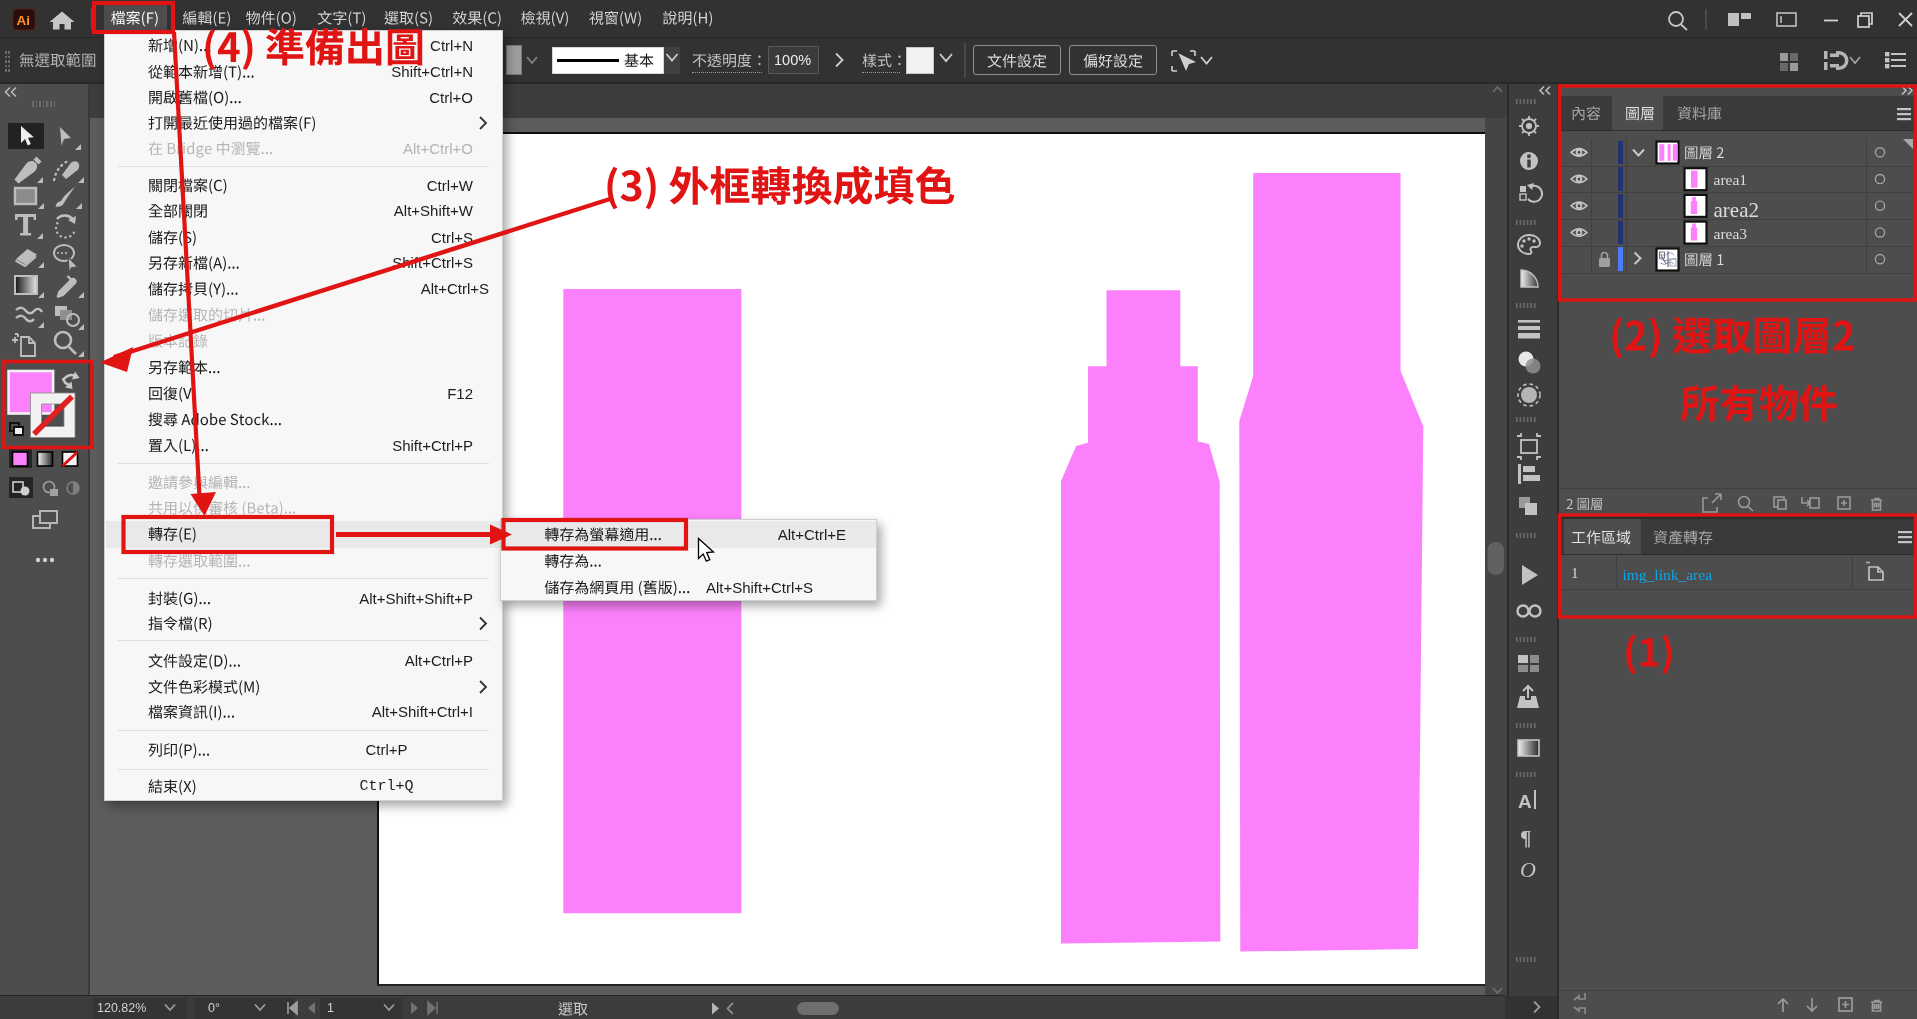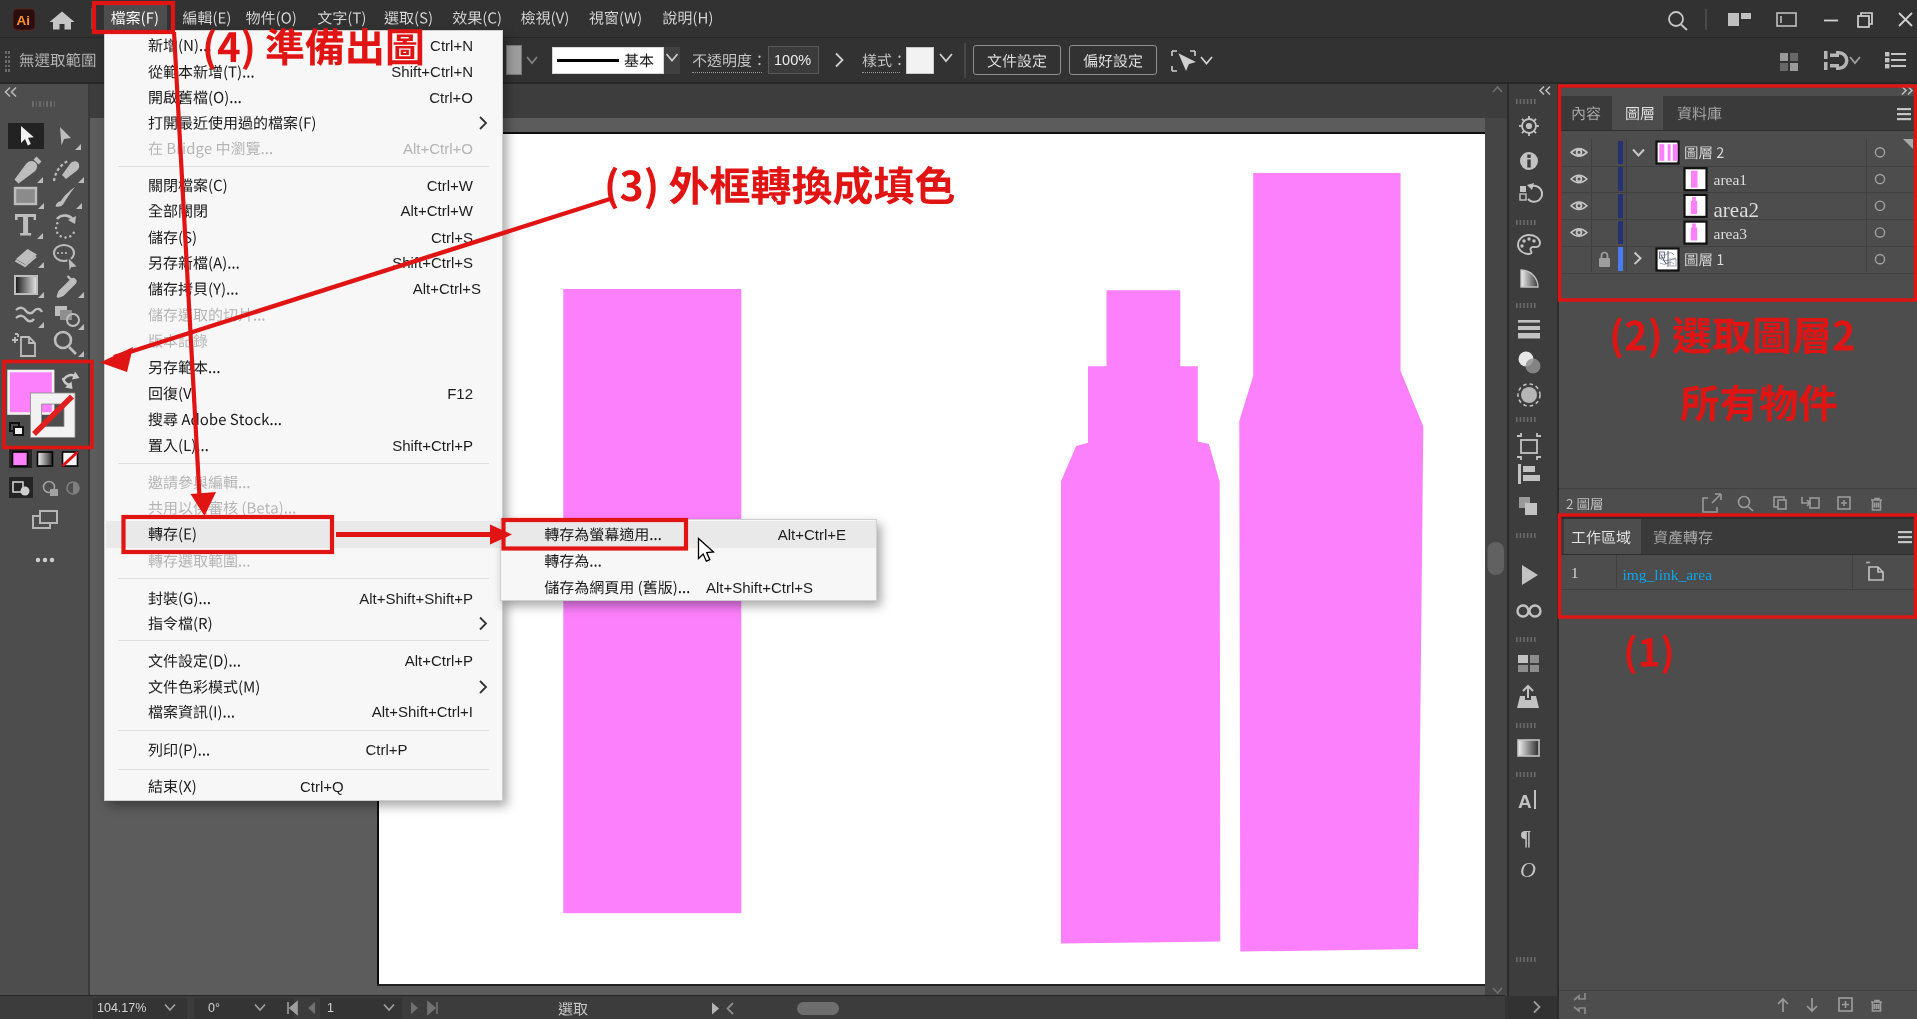--- a/index.html
+++ b/index.html
@@ -47,21 +47,21 @@
     <div style="position:absolute;left:42.8px;top:100.5px;width:1.6px;height:6px;background:#6a6a6a"></div>
     <div style="position:absolute;left:46.4px;top:100.5px;width:1.6px;height:6px;background:#6a6a6a"></div>
     <div style="position:absolute;left:50px;top:100.5px;width:1.6px;height:6px;background:#6a6a6a"></div>
     <div style="position:absolute;left:53.6px;top:100.5px;width:1.6px;height:6px;background:#6a6a6a"></div>
     <div style="position:absolute;left:7.5px;top:123px;width:36px;height:26px;background:#222222"></div>
     <div style="position:absolute;left:8.6px;top:449px;width:23px;height:19px;background:#242424"></div>
     <div style="position:absolute;left:8.6px;top:477px;width:24px;height:21px;background:#242424"></div>
     <div style="position:absolute;left:93px;top:998px;width:94px;height:21px;background:#343434"></div>
     <div style="position:absolute;left:194px;top:998px;width:100px;height:21px;background:#343434"></div>
     <div style="position:absolute;left:320px;top:998px;width:82px;height:21px;background:#343434"></div>
-    <div style="position:absolute;left:97px;top:1001px;width:58px;height:14px;font-family:'Liberation Sans',sans-serif;font-size:12.5px;color:#d2d2d2">104.17%</div>
+    <div style="position:absolute;left:97px;top:1001px;width:58px;height:14px;font-family:'Liberation Sans',sans-serif;font-size:12.5px;color:#d2d2d2">120.82%</div>
     <div style="position:absolute;left:208px;top:1001px;width:30px;height:14px;font-family:'Liberation Sans',sans-serif;font-size:12.5px;color:#d2d2d2">0°</div>
     <div style="position:absolute;left:327px;top:1001px;width:20px;height:14px;font-family:'Liberation Sans',sans-serif;font-size:12.5px;color:#d2d2d2">1</div>
     <div style="position:absolute;left:1559px;top:96px;width:358px;height:34px;background:#3a3a3a"></div>
     <div style="position:absolute;left:1612px;top:96px;width:51px;height:34px;background:#4d4d4d"></div>
     <div style="position:absolute;left:1559px;top:165.7px;width:358px;height:1.1px;background:#404040"></div>
     <div style="position:absolute;left:1559px;top:192.4px;width:358px;height:1.1px;background:#404040"></div>
     <div style="position:absolute;left:1559px;top:219.1px;width:358px;height:1.1px;background:#404040"></div>
     <div style="position:absolute;left:1559px;top:245.8px;width:358px;height:1.1px;background:#404040"></div>
     <div style="position:absolute;left:1559px;top:272.5px;width:358px;height:1.1px;background:#404040"></div>
     <div style="position:absolute;left:1559px;top:130px;width:358px;height:1.2px;background:#2e2e2e"></div>
@@ -112,31 +112,31 @@
     <div style="position:absolute;left:118px;top:462.5px;width:371px;height:1.1px;background:#dedede"></div>
     <div style="position:absolute;left:118px;top:577.5px;width:371px;height:1.1px;background:#dedede"></div>
     <div style="position:absolute;left:118px;top:639.5px;width:371px;height:1.1px;background:#dedede"></div>
     <div style="position:absolute;left:118px;top:729.5px;width:371px;height:1.1px;background:#dedede"></div>
     <div style="position:absolute;left:118px;top:768.5px;width:371px;height:1.1px;background:#dedede"></div>
     <div style="position:absolute;left:300px;top:36.5px;width:173px;height:18px;font-family:'Liberation Sans',sans-serif;font-size:15px;color:#1d1d1d;text-align:right;white-space:nowrap">Ctrl+N</div>
     <div style="position:absolute;left:300px;top:63px;width:173px;height:18px;font-family:'Liberation Sans',sans-serif;font-size:15px;color:#1d1d1d;text-align:right;white-space:nowrap">Shift+Ctrl+N</div>
     <div style="position:absolute;left:300px;top:88.5px;width:173px;height:18px;font-family:'Liberation Sans',sans-serif;font-size:15px;color:#1d1d1d;text-align:right;white-space:nowrap">Ctrl+O</div>
     <div style="position:absolute;left:300px;top:139.5px;width:173px;height:18px;font-family:'Liberation Sans',sans-serif;font-size:15px;color:#b4b4b4;text-align:right;white-space:nowrap">Alt+Ctrl+O</div>
     <div style="position:absolute;left:300px;top:176.5px;width:173px;height:18px;font-family:'Liberation Sans',sans-serif;font-size:15px;color:#1d1d1d;text-align:right;white-space:nowrap">Ctrl+W</div>
-    <div style="position:absolute;left:300px;top:202px;width:173px;height:18px;font-family:'Liberation Sans',sans-serif;font-size:15px;color:#1d1d1d;text-align:right;white-space:nowrap">Alt+Ctrl+W</div>
+    <div style="position:absolute;left:300px;top:202px;width:173px;height:18px;font-family:'Liberation Sans',sans-serif;font-size:15px;color:#1d1d1d;text-align:right;white-space:nowrap">Alt+Shift+W</div>
     <div style="position:absolute;left:300px;top:228.5px;width:173px;height:18px;font-family:'Liberation Sans',sans-serif;font-size:15px;color:#1d1d1d;text-align:right;white-space:nowrap">Ctrl+S</div>
     <div style="position:absolute;left:300px;top:254px;width:173px;height:18px;font-family:'Liberation Sans',sans-serif;font-size:15px;color:#1d1d1d;text-align:right;white-space:nowrap">Shift+Ctrl+S</div>
-    <div style="position:absolute;left:308px;top:280px;width:173px;height:18px;font-family:'Liberation Sans',sans-serif;font-size:15px;color:#1d1d1d;text-align:right;white-space:nowrap">Alt+Ctrl+S</div>
+    <div style="position:absolute;left:316px;top:280px;width:173px;height:18px;font-family:'Liberation Sans',sans-serif;font-size:15px;color:#1d1d1d;text-align:right;white-space:nowrap">Alt+Ctrl+S</div>
     <div style="position:absolute;left:300px;top:384.5px;width:173px;height:18px;font-family:'Liberation Sans',sans-serif;font-size:15px;color:#1d1d1d;text-align:right;white-space:nowrap">F12</div>
     <div style="position:absolute;left:300px;top:436.5px;width:173px;height:18px;font-family:'Liberation Sans',sans-serif;font-size:15px;color:#1d1d1d;text-align:right;white-space:nowrap">Shift+Ctrl+P</div>
     <div style="position:absolute;left:300px;top:589.5px;width:173px;height:18px;font-family:'Liberation Sans',sans-serif;font-size:15px;color:#1d1d1d;text-align:right;white-space:nowrap">Alt+Shift+Shift+P</div>
     <div style="position:absolute;left:300px;top:652px;width:173px;height:18px;font-family:'Liberation Sans',sans-serif;font-size:15px;color:#1d1d1d;text-align:right;white-space:nowrap">Alt+Ctrl+P</div>
     <div style="position:absolute;left:300px;top:703px;width:173px;height:18px;font-family:'Liberation Sans',sans-serif;font-size:15px;color:#1d1d1d;text-align:right;white-space:nowrap">Alt+Shift+Ctrl+I</div>
     <div style="position:absolute;left:300px;top:741px;width:173px;height:18px;font-family:'Liberation Sans',sans-serif;font-size:15px;color:#1d1d1d;text-align:center;white-space:nowrap">Ctrl+P</div>
-    <div style="position:absolute;left:300px;top:777.5px;width:173px;height:18px;font-family:Liberation Sans, sans-serif;font-size:15px;color:#1d1d1d;text-align:left;white-space:nowrap">Ctrl+Q</div>
+    <div style="position:absolute;left:300px;top:777.5px;width:173px;height:18px;font-family:Liberation Mono, monospace;font-size:15px;color:#1d1d1d;text-align:center;white-space:nowrap">Ctrl+Q</div>
     <div style="position:absolute;left:500px;top:519px;width:377px;height:82px;background:#f7f7f7;border:1px solid #cfcfcf;box-shadow:4px 5px 10px rgba(0,0,0,0.35)"></div>
     <div style="position:absolute;left:501px;top:520.5px;width:375px;height:27px;background:#e9e9e9"></div>
     <div style="position:absolute;left:673px;top:526px;width:173px;height:18px;font-family:'Liberation Sans',sans-serif;font-size:15px;color:#1d1d1d;text-align:right;white-space:nowrap">Alt+Ctrl+E</div>
     <div style="position:absolute;left:673px;top:579px;width:173px;height:18px;font-family:'Liberation Sans',sans-serif;font-size:15px;color:#1d1d1d;text-align:center;white-space:nowrap">Alt+Shift+Ctrl+S</div>
     <svg width="1917" height="1019" style="position:absolute;left:0;top:0" xmlns="http://www.w3.org/2000/svg">
       <defs>
         <path id="g0" d="M528 494H792V401H528ZM462 548V346H862V548ZM186 840V623H52V553H179C151 417 91 259 31 175C43 158 61 129 69 110C113 174 154 277 186 384V-79H254V391C283 341 317 279 330 247L371 302C354 329 280 442 254 476V553H356V623H254V840ZM620 98V17H464V98ZM686 98H847V17H686ZM620 153H464V233H620ZM686 153V233H847V153ZM395 291V-80H464V-41H847V-78H920V291ZM829 830C813 791 785 734 762 697L814 678H689V840H617V678H481L542 700C531 735 503 788 476 826L415 805C441 767 465 714 475 678H369V515H437V617H877V515H947V678H820C844 711 872 761 898 806Z"></path>
         <path id="g1" d="M304 145C250 87 155 35 65 2C83 -10 113 -35 127 -50C214 -11 317 52 378 120ZM613 107C705 64 820 -5 876 -54L931 0C872 48 755 114 665 155ZM52 230V166H460V-79H535V166H949V230H535V313H460V230ZM431 823C442 806 455 785 466 765H80V621H151V701H852V621H925V765H556C542 789 522 820 506 842ZM639 526C605 486 563 454 509 429C446 442 380 454 314 464C334 483 355 504 376 526ZM190 427C262 416 333 404 401 391C310 367 199 354 62 348C74 332 83 307 89 284C274 295 418 319 527 365C659 336 772 304 854 274L928 324C845 352 734 381 610 408C659 440 698 478 730 526H940V587H763C770 603 777 621 783 639L709 657C701 632 691 608 680 587H431C455 614 477 642 495 668L422 691C401 658 374 623 344 587H64V526H290C255 489 221 455 190 427Z"></path>
         <path id="g2" d="M239 -196 295 -171C209 -29 168 141 168 311C168 480 209 649 295 792L239 818C147 668 92 507 92 311C92 114 147 -47 239 -196Z"></path>
         <path id="g3" d="M101 0H193V329H473V407H193V655H523V733H101Z"></path>

